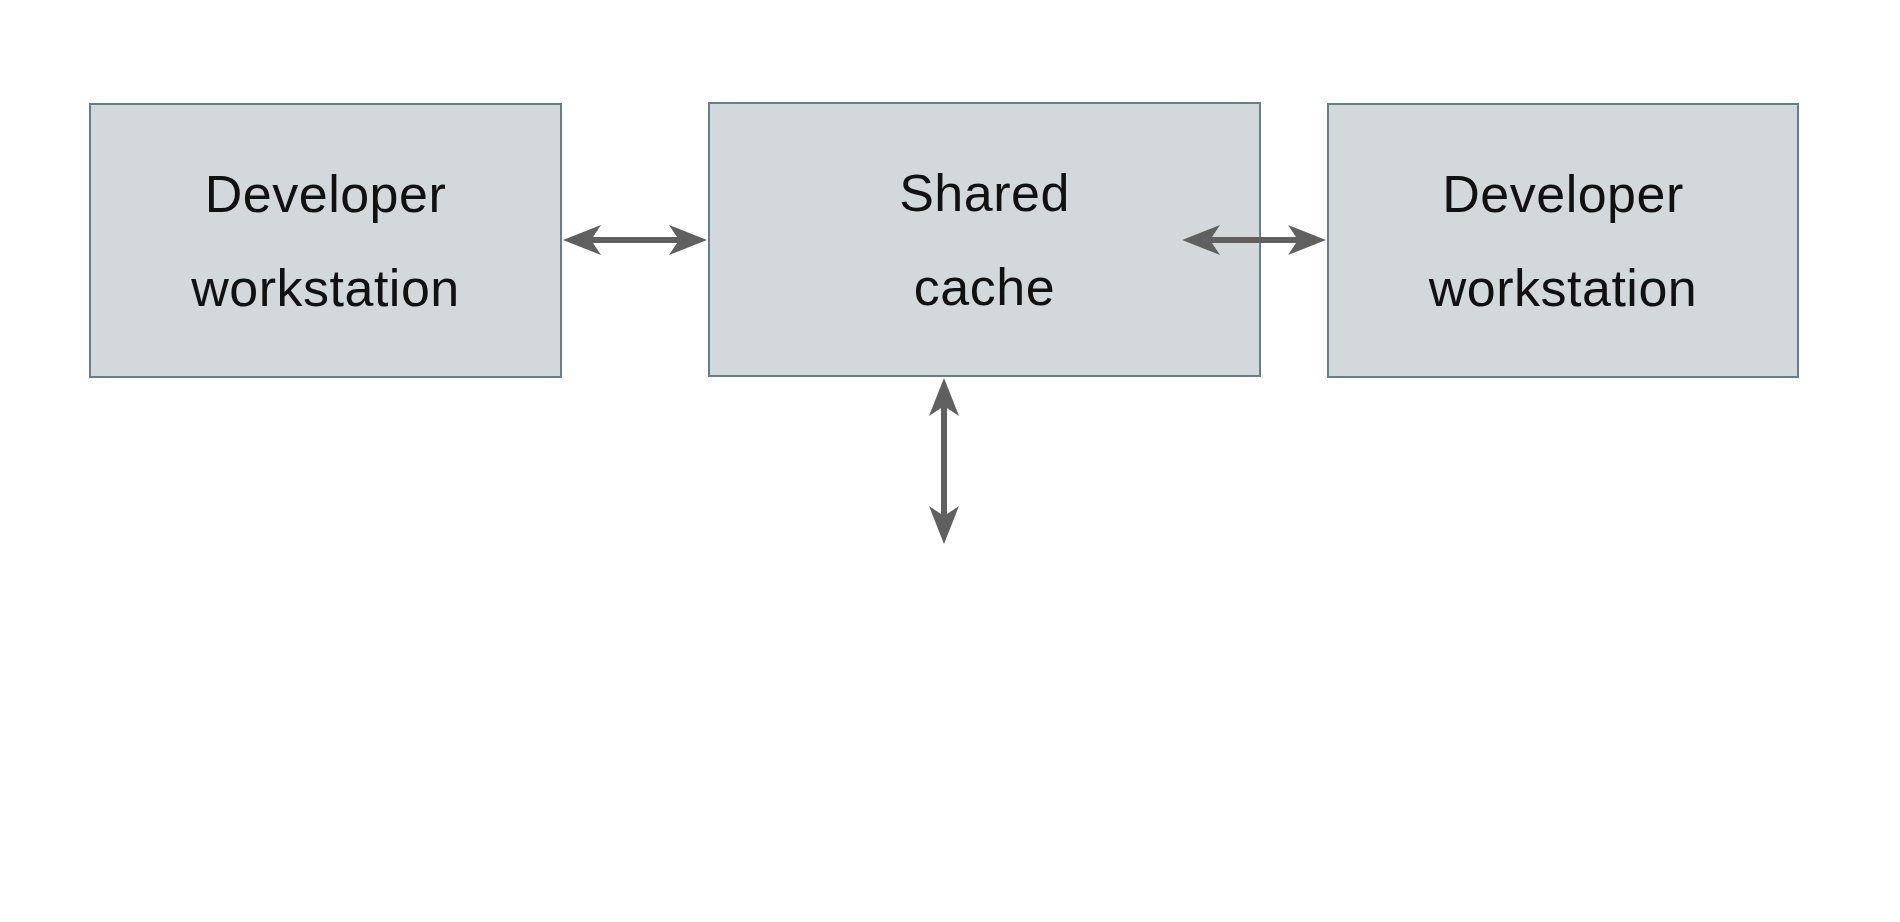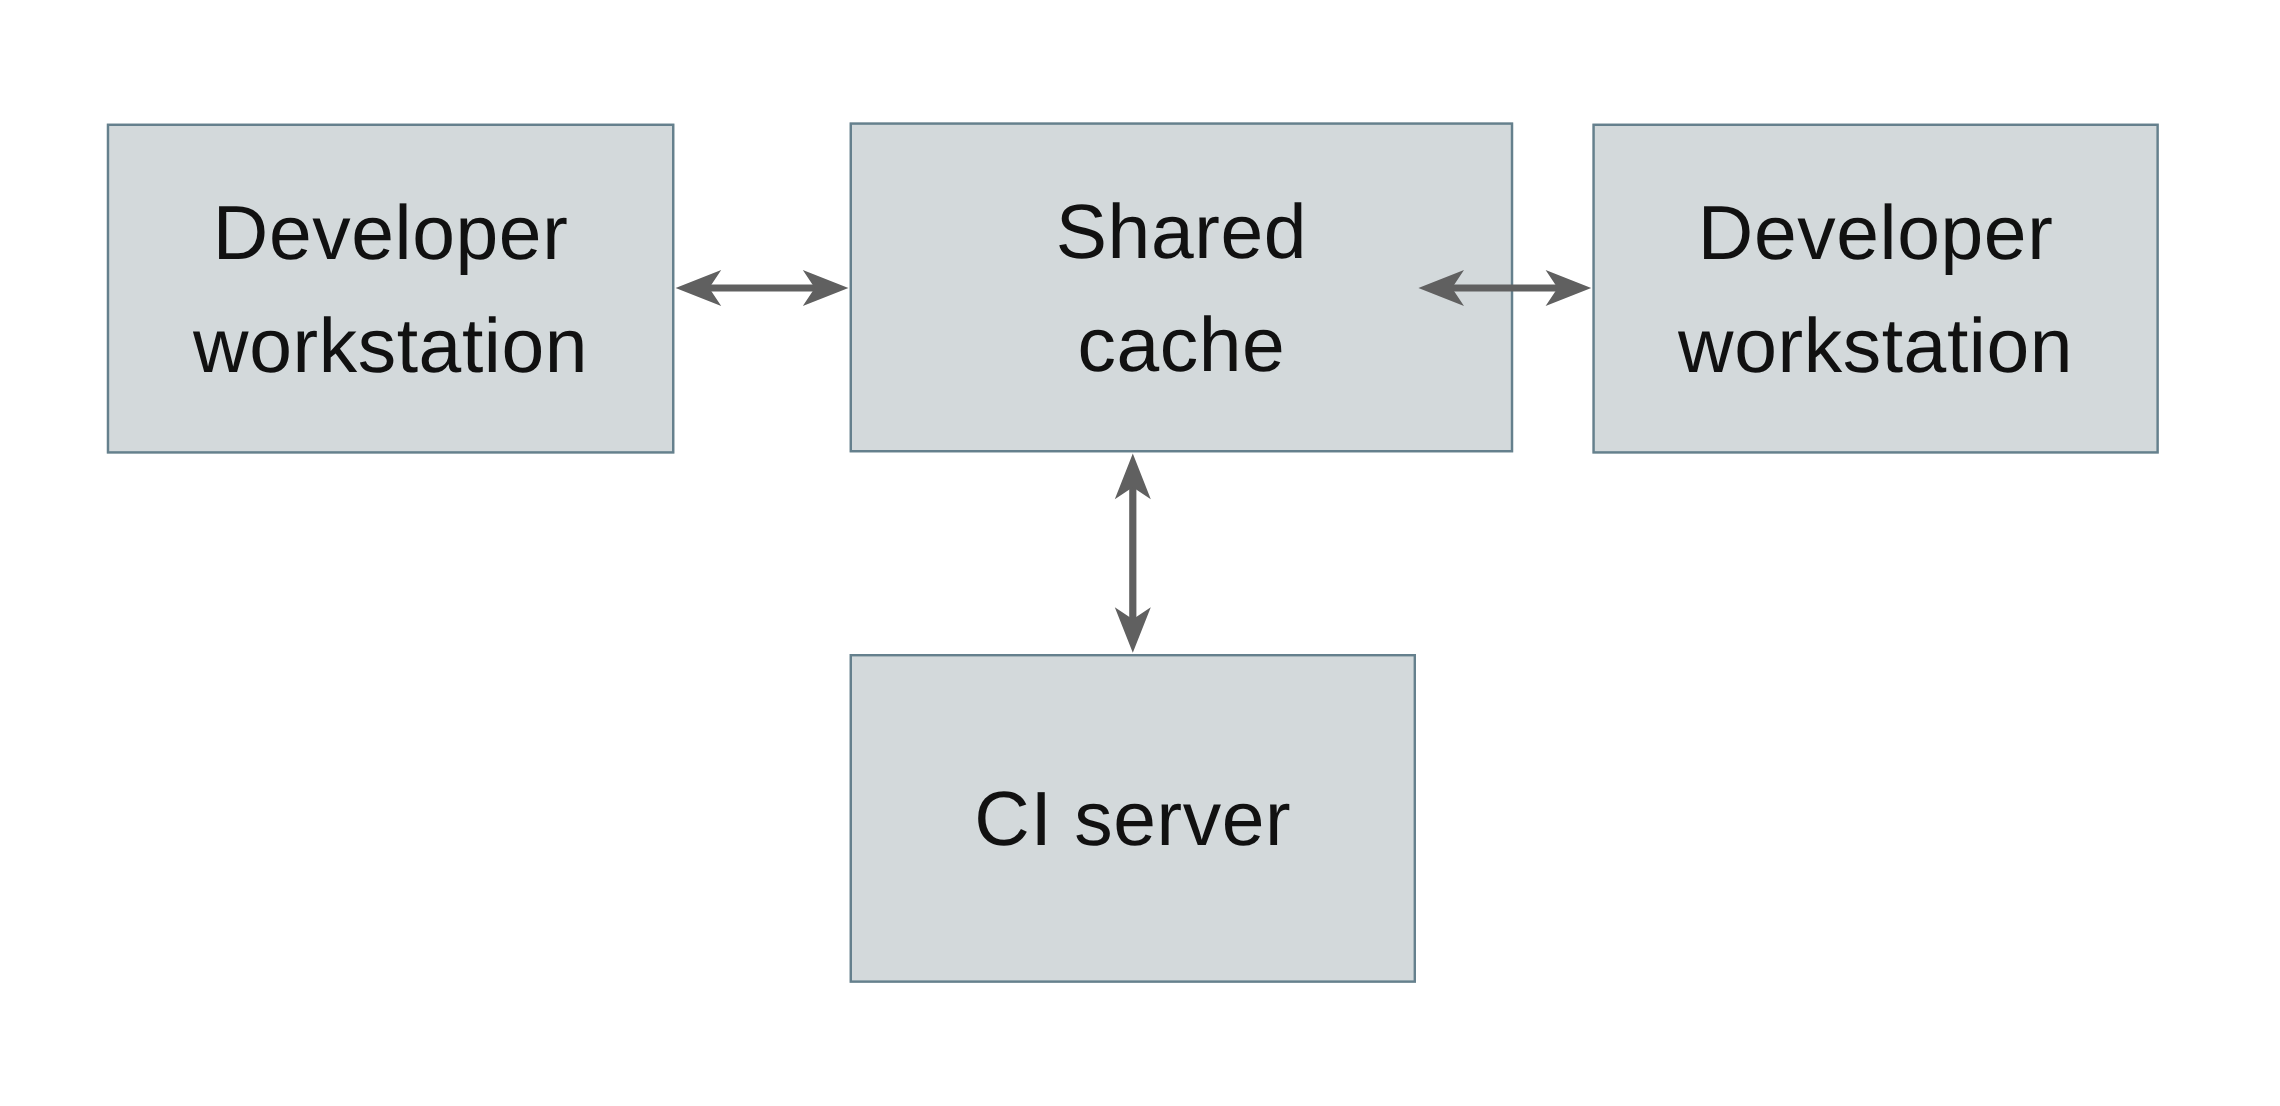--- a/index.html
+++ b/index.html
@@ -24,21 +24,21 @@
   }
   .node {
     position: absolute;
     background: var(--node-fill);
     border: 2px solid var(--node-border);
     display: flex;
     align-items: center;
     justify-content: center;
     text-align: center;
     color: var(--text);
-    font-size: 64px;
+    font-size: 52px;
     line-height: 94px;
     letter-spacing: 0.5px;
   }
   .node-label { width: 100%; }
   .node-label-line { display: block; white-space: nowrap; }
 
   .node-dev-left    { left: 89px;   top: 103px; width: 473px; height: 275px; }
   .node-shared      { left: 708px;  top: 102px; width: 553px; height: 275px; }
   .node-dev-right   { left: 1327px; top: 103px; width: 472px; height: 275px; }
   .node-ci          { left: 708px;  top: 545px; width: 472px; height: 274px; }
@@ -72,25 +72,20 @@
     </div>
   </div>
 
   <div class="node node-dev-right">
     <div class="node-label">
       <span class="node-label-line">Developer</span>
       <span class="node-label-line">workstation</span>
     </div>
   </div>
 
-  <div class="node node-ci">
-    <div class="node-label">
-      <span class="node-label-line">CI server</span>
-    </div>
-  </div>
 
   <svg class="arrows-layer" viewBox="0 0 1900 922" xmlns="http://www.w3.org/2000/svg">
 
     <g>
       <line x1="589" y1="240" x2="681" y2="240"></line>
       <polygon points="563,240 601,225 591,240 601,255"></polygon>
       <polygon points="707,240 669,225 679,240 669,255"></polygon>
     </g>
 
     <g>

